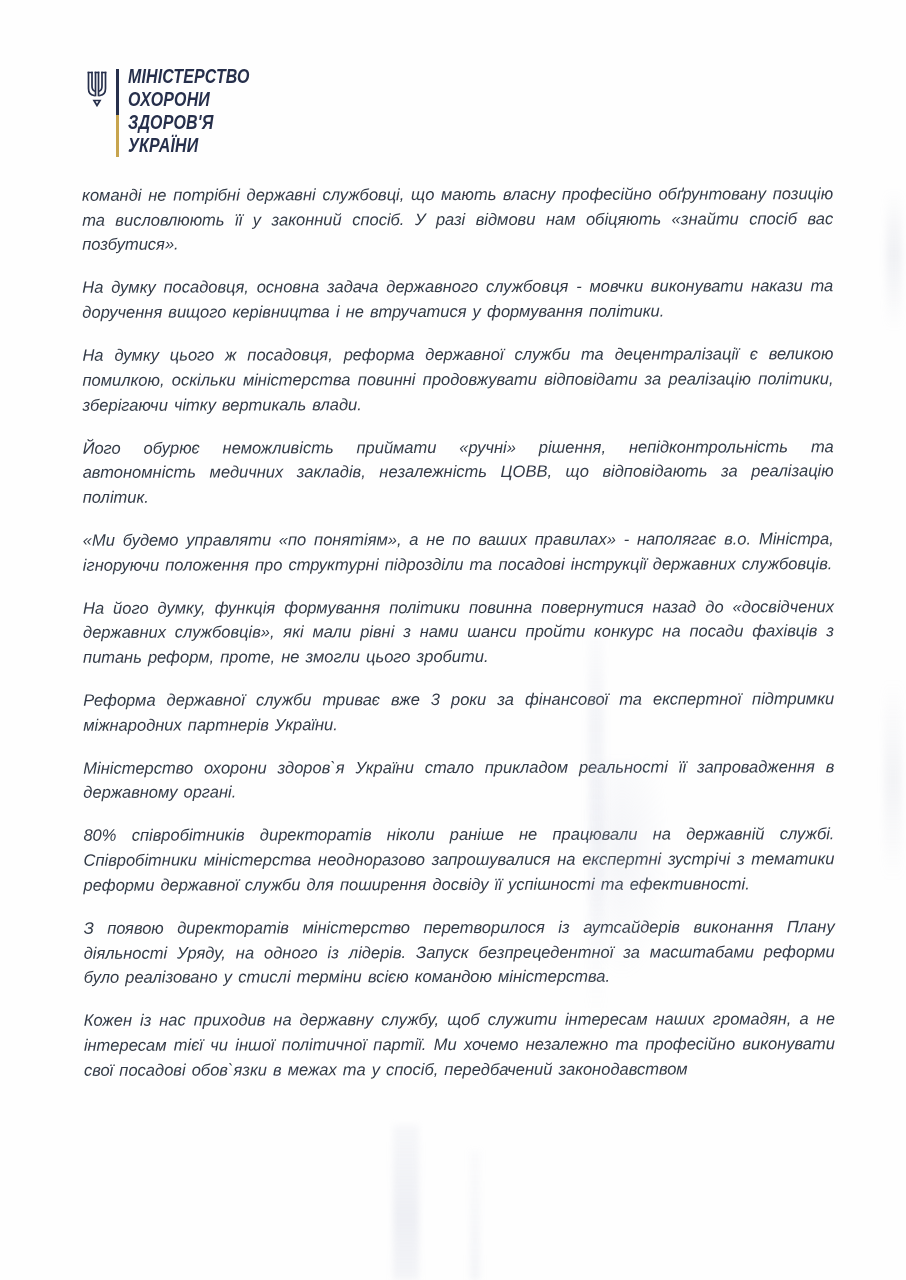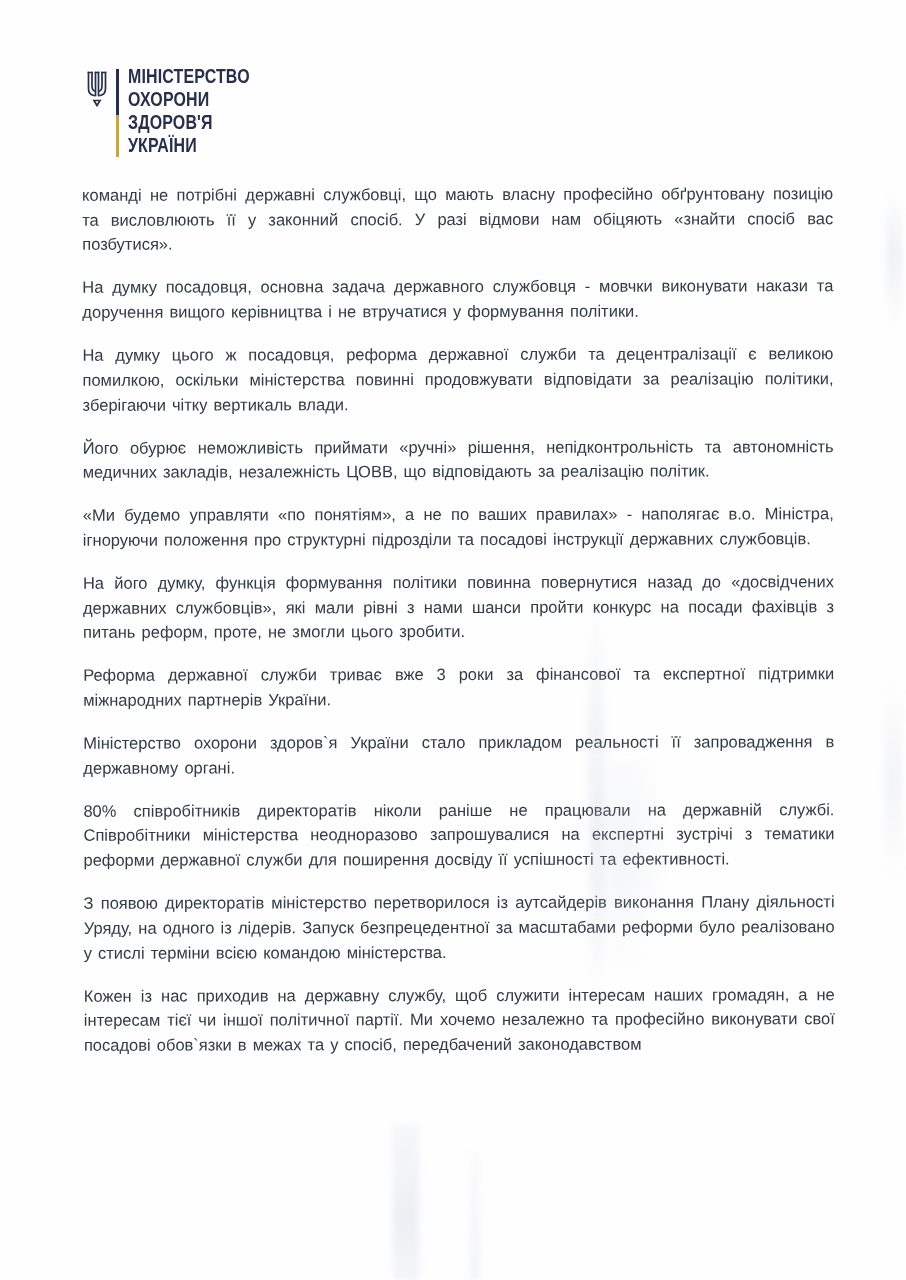--- a/index.html
+++ b/index.html
@@ -4,20 +4,21 @@
 <style>
   html, body { margin: 0; padding: 0; background: #e8e8e8; }
   .page {
     position: relative;
     width: 906px;
     height: 1280px;
     margin: 0 auto;
     background: #fefefe;
     overflow: hidden;
     font-family: "Liberation Sans", sans-serif;
+    font-style: italic;
   }
 
   
   .logo-block { position: absolute; left: 84px; top: 60px; }
   .trident { position: absolute; left: 0; top: 11px; }
   .logo-bar {
     position: absolute; left: 32px; top: 9px;
     width: 3px; height: 88px;
   }
   .logo-bar .bar-top    { width: 3px; height: 46px; background: #262f4b; }

